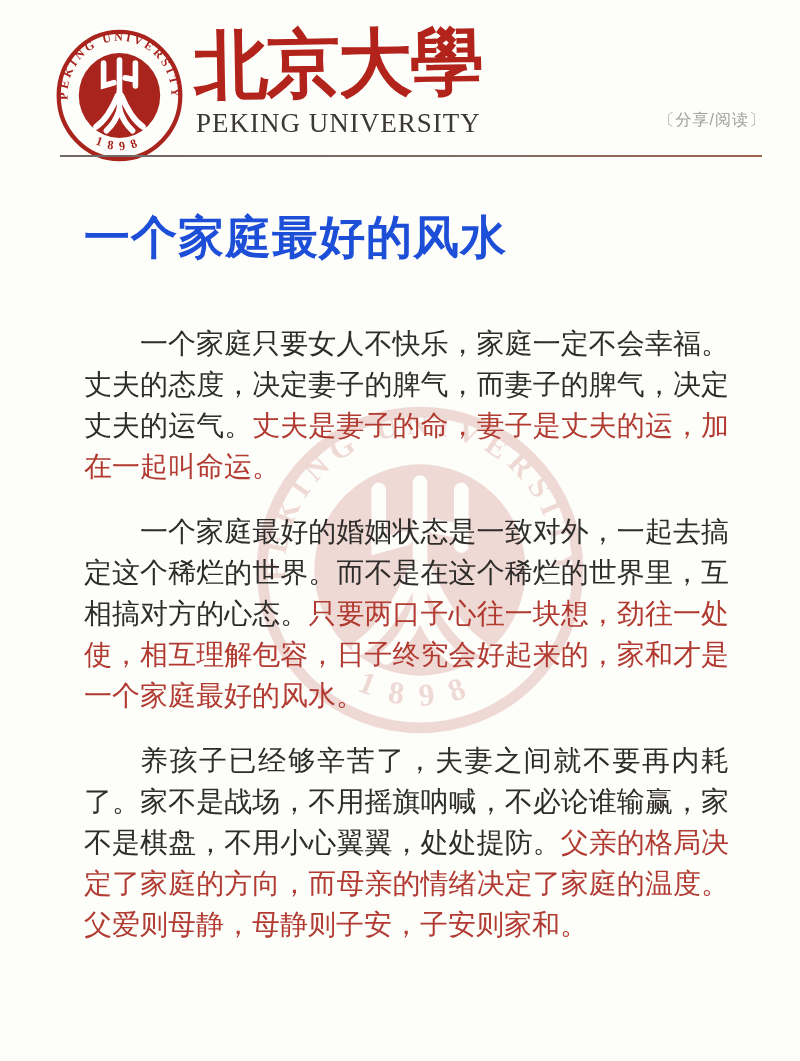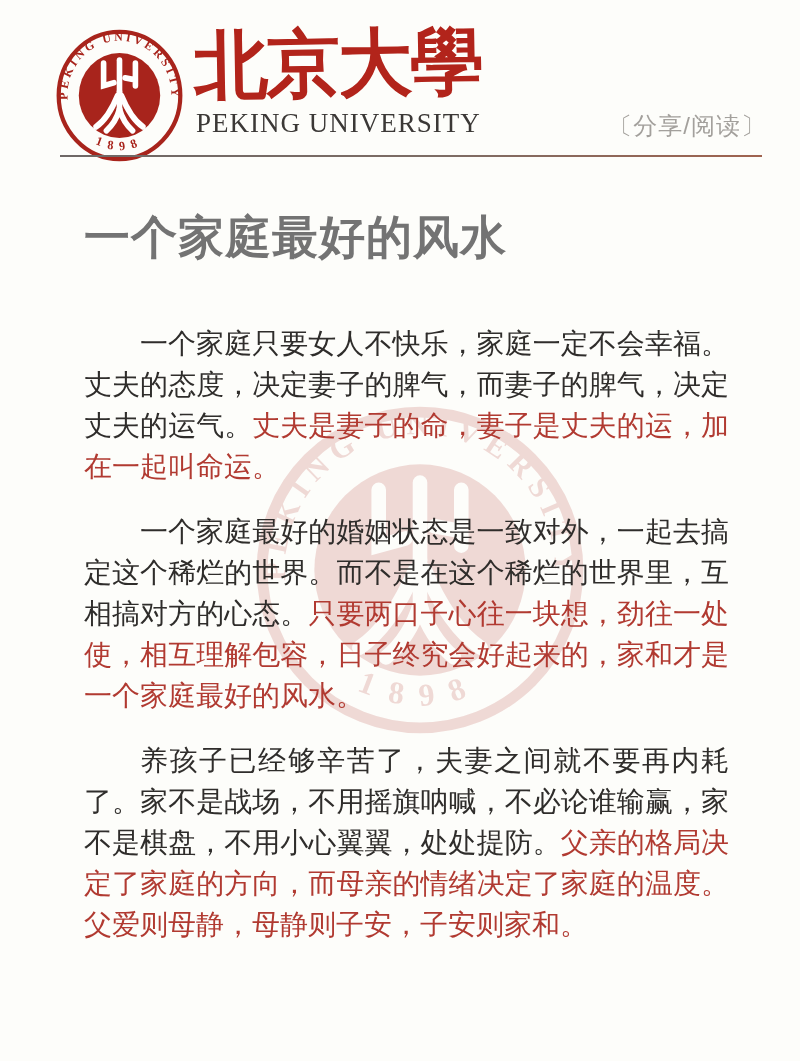--- a/index.html
+++ b/index.html
@@ -33,36 +33,36 @@
     transform:rotate(-1deg);
   }
   .brand-en {
     position:absolute; left:196px; top:108px;
     font-size:27px; color:#3b3836;
     font-family:"Liberation Serif", serif;
     letter-spacing:1px;
   }
   .share-label {
     position:absolute; right:34px; top:110px;
-    font-size:24px; color:#a3a09c; letter-spacing:1px;text-align:center;
+    font-size:16px; color:#a3a09c; letter-spacing:1px;text-align:center;
   }
   .divider {
     position:absolute; left:60px; top:155px;
     width:702px; height:2px;
     background:linear-gradient(to right,#6e6866 0%,#7d6c64 55%,#a0634f 100%);
   }
   
   .watermark {
     left:250px; top:400px; width:340px; height:340px;
     opacity:0.16; pointer-events:none;
   }
   
   .article-title {
     position:absolute; left:84px; top:207px;
-    font-size:46px; font-weight:800; color:#737373;
+    font-size:46px; font-weight:800; color:#1d4ed8;
     letter-spacing:1px;
   }
   .article-body {
     position:absolute; left:84px; top:323px; width:645px;
     font-size:28px; line-height:41px;
     color:#2f2d2b; text-align:justify;
   }
   .article-body p { text-indent:2em; margin-bottom:24px;font-family:Liberation Serif, serif; }
   .red-run { color:#b13a31; }
   .signature {

